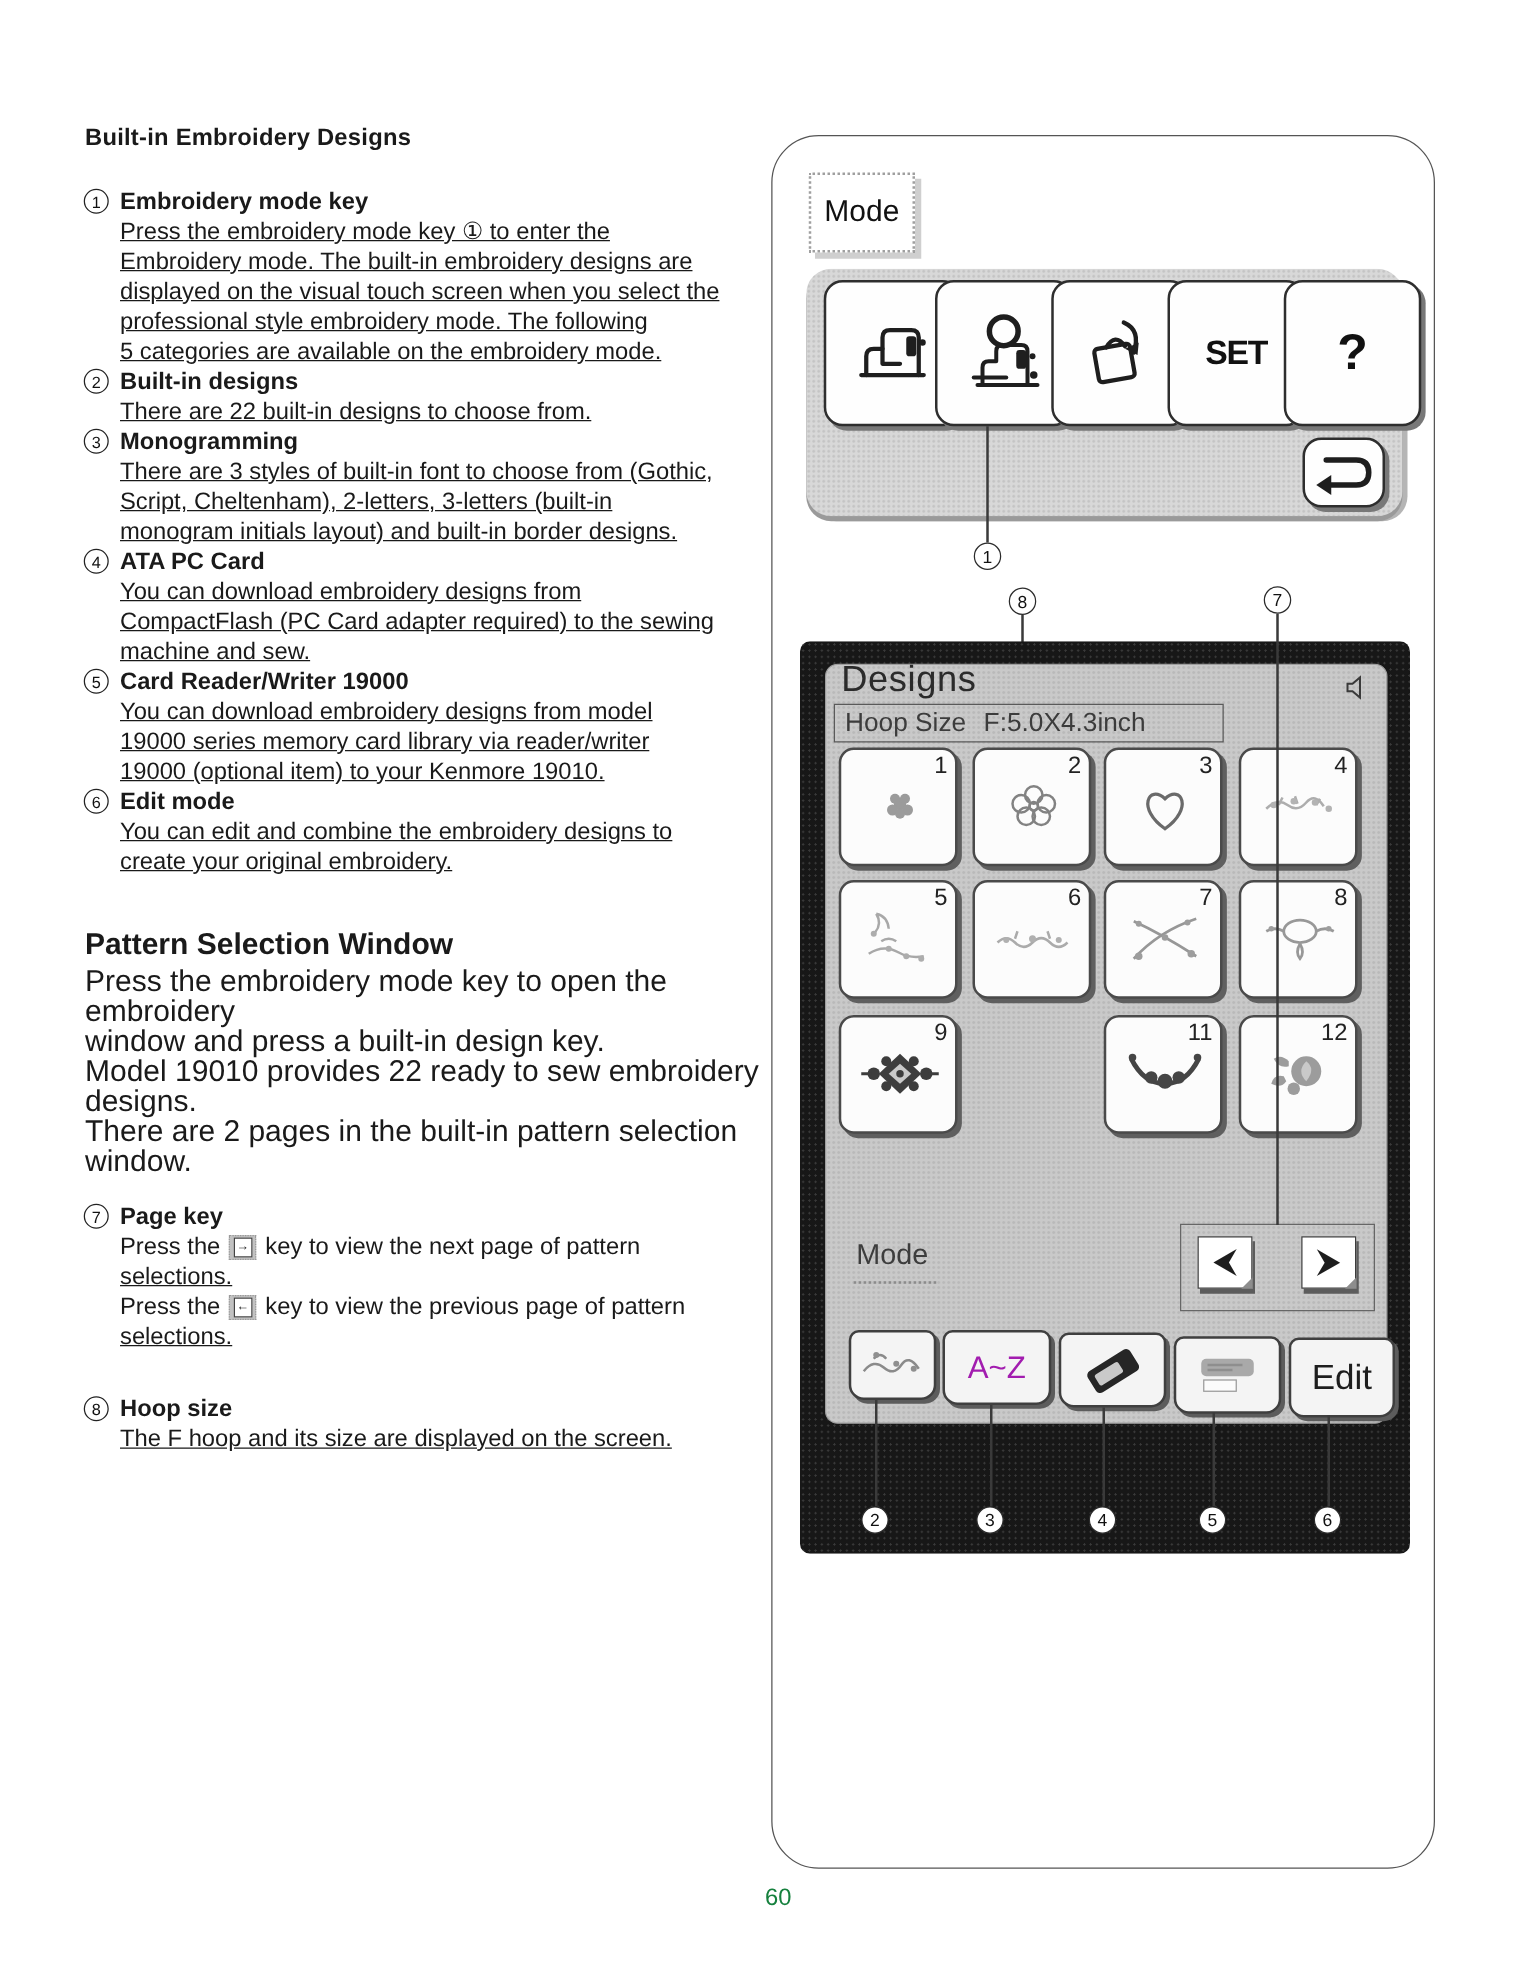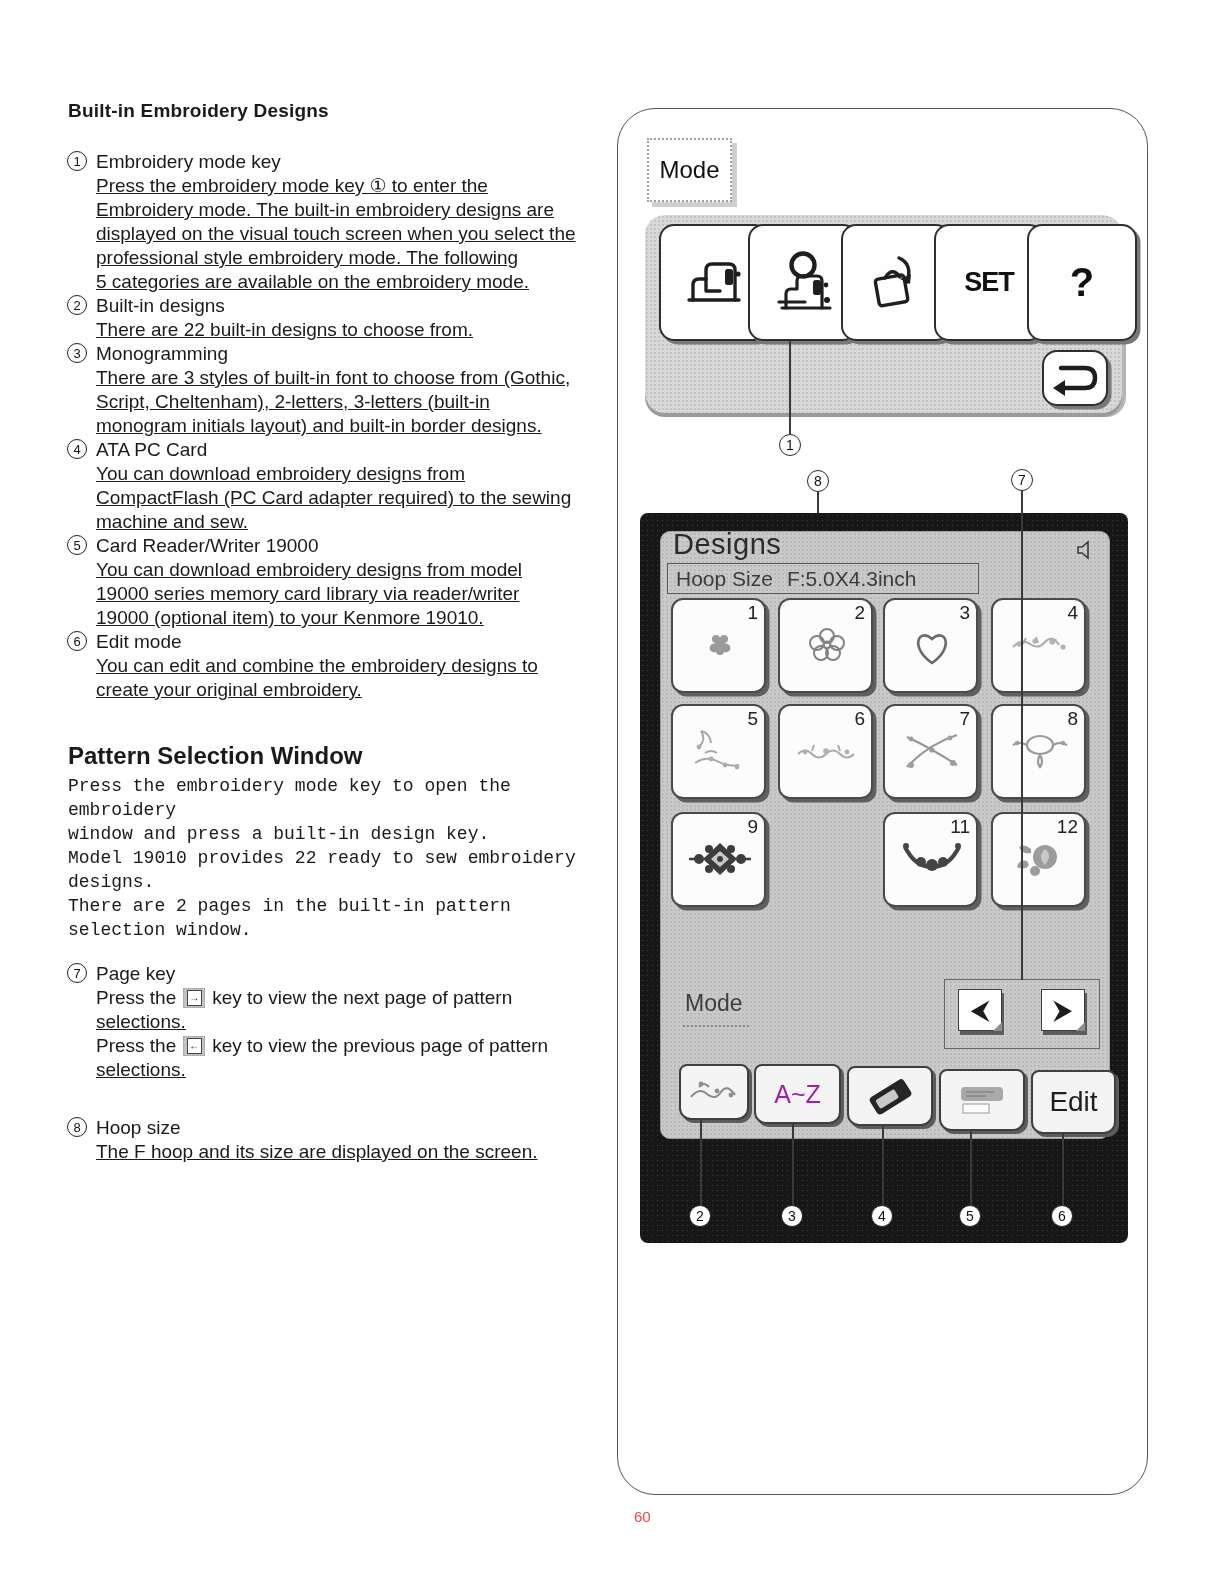--- a/index.html
+++ b/index.html
@@ -8,29 +8,29 @@
     font-family:"Liberation Sans", sans-serif;color:#1a1a1a;
     -webkit-font-smoothing:antialiased;
   }
   .abs{position:absolute;}
 
   
   .leftcol{position:absolute;left:68px;top:100px;width:545px;}
   .doc-title{font-size:19px;font-weight:bold;letter-spacing:.2px;margin:0 0 28px 0;}
   .item{position:relative;padding-left:28px;}
   .item .cn{position:absolute;left:-1px;top:1px;}
-  .item-heading{font-size:19px;font-weight:normal;line-height:24px;}
+  .item-heading{font-size:19px;font-weight:bold;line-height:24px;}
   .item-body{font-size:19px;line-height:24px;white-space:pre-line;text-decoration:underline;}
   .cn{
     display:inline-flex;width:20px;height:20px;border:1.6px solid #222;border-radius:50%;
     align-items:center;justify-content:center;font-size:13px;line-height:1;background:#fff;
     box-sizing:border-box;color:#111;
   }
   .sec2-title{font-size:24px;font-weight:bold;margin:40px 0 4px 0;}
-  .intro{font-size:18px;line-height:24px;white-space:pre-line;font-family:Liberation Mono, monospace;}
+  .intro{font-size:24px;line-height:24px;white-space:pre-line;}
   .pk-line{font-size:19px;line-height:24px;display:flex;align-items:center;gap:7px;}
   .ipk{
     display:inline-flex;width:22px;height:20px;background:#c2c2c2;border:1px dotted #9a9a9a;
     align-items:center;justify-content:center;box-sizing:border-box;
   }
   .ipk .pg{
     display:inline-flex;width:13px;height:14px;background:#fff;border:1px solid #444;
     align-items:center;justify-content:center;font-size:10px;line-height:1;color:#111;
   }
   .gap20{height:20px;} .gap34{height:34px;}
@@ -105,21 +105,21 @@
   .tab .tlabel{font-size:25px;color:#a21caf;}
   .tab .tlabel-big{font-size:28px;color:#1e1e1e;}
 
   
   .vline{position:absolute;width:1.6px;background:#3a3a3a;}
   .callout{
     position:absolute;width:22px;height:22px;border:1.6px solid #2b2b2b;border-radius:50%;
     background:#fff;display:flex;align-items:center;justify-content:center;font-size:14px;color:#111;
     box-sizing:border-box;z-index:5;
   }
-  .pageno{position:absolute;left:634px;top:1508px;font-size:15px;color:#ef4444;}
+  .pageno{position:absolute;left:612px;top:1508px;font-size:19px;color:#15803d;}
   svg{display:block;}
 </style>
 </head>
 <body>
 
 <div class="leftcol">
   <h1 class="doc-title">Built-in Embroidery Designs</h1>
 
   <div class="item">
     <span class="cn">1</span>

